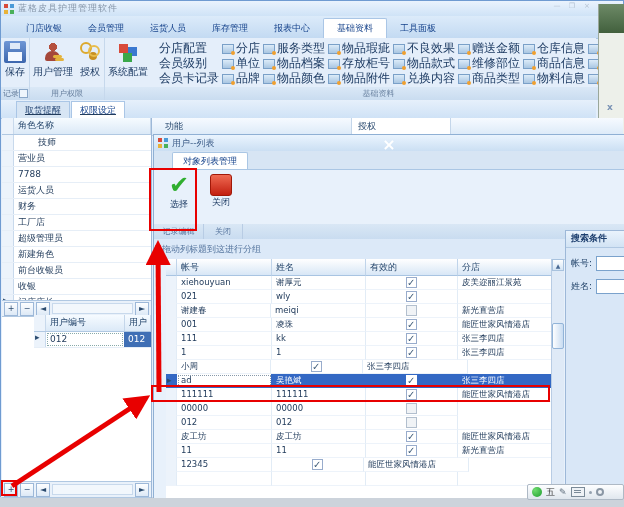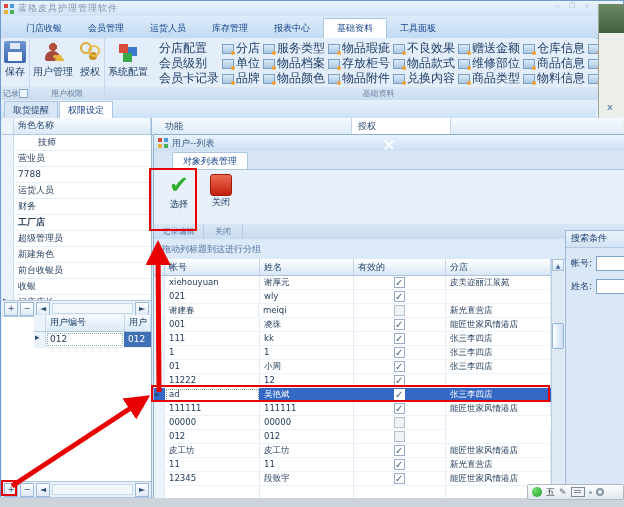--- a/index.html
+++ b/index.html
@@ -62,21 +62,21 @@
   .sicon::after{content:"";position:absolute;right:-2px;bottom:-2px;width:4px;height:4px;background:#f0a030;border-radius:50%;}
   .sbtn.plain .sicon{visibility:hidden;width:2px;}
 
   
   .greenwin{position:absolute;left:597px;top:3px;width:27px;height:130px;background:#edf0ea;border-left:1px solid #9aa79a;}
   .greenwin .ghead{height:29px;background:linear-gradient(#6d8a67,#42603d);}
   .bg-close{position:absolute;left:606px;top:101px;color:#7a93b5;font-size:9px;font-weight:bold;z-index:6;}
 
   
   .pagetabs{position:absolute;left:0;top:99px;right:27px;height:18px;display:flex;align-items:flex-end;
-            background:linear-gradient(#e6f0fb,#cfe2f6);border-bottom:1px solid #aac6e6;padding-left:3px;}
+            background:linear-gradient(#e6f0fb,#cfe2f6);border-bottom:1px solid #aac6e6;padding-left:15px;text-decoration:underline;}
   .ptab{padding:0 8px;line-height:16px;color:#2a4a78;background:#d7e5f4;border:1px solid #aac6e6;border-bottom:none;margin-right:1px;}
   .ptab.active{background:#fff;color:#15428b;}
 
   
   .permhead{position:absolute;left:150px;top:117px;right:0;height:17px;display:flex;
             background:linear-gradient(#f6faff,#dceaf8);border-bottom:1px solid #b8cce4;z-index:1;}
   .permhead .ph{line-height:16px;padding-left:14px;border-right:1px solid #c4d6ea;color:#24456b;}
   .permhead .ph1{width:186px;}
   .permhead .ph2{width:92px;background:#fff;padding-left:6px;}
 
@@ -110,21 +110,21 @@
   .dbig{width:42px;height:52px;display:flex;flex-direction:column;align-items:center;font-size:9px;color:#1e3c64;padding-top:2px;}
   .checkglyph{font-size:24px;line-height:26px;color:#2fae2f;font-weight:bold;}
   .dbig .bicon{margin-top:2px;width:20px;height:20px;}
   .dlg-grouplabels{position:absolute;left:0;top:89px;right:0;height:15px;display:flex;
                    background:linear-gradient(#d9e7f5,#c9dcf0);color:#5a78a0;font-size:8px;}
   .dgl{line-height:15px;text-align:center;border-right:1px solid #b8cce4;}
   .dgl1{width:49px;}.dgl2{width:38px;}
   .groupby{position:absolute;left:0;top:104px;right:16px;height:20px;line-height:20px;background:#dce9f8;
            border-bottom:1px solid #b8cce4;color:#55759e;padding-left:8px;}
   
-  .tbl{position:absolute;left:0;top:124px;width:397px;bottom:0;background:#fff;overflow:hidden;}
+  .tbl{position:absolute;left:12px;top:124px;width:397px;bottom:0;background:#fff;overflow:hidden;}
   .thead{display:flex;height:17px;}
   .hcell{background:linear-gradient(#ffffff,#d8e7f6);border-right:1px solid #c0d4ea;border-bottom:1px solid #a8c4e2;
          color:#24456b;padding-left:4px;line-height:16px;box-sizing:border-box;}
   .c0{width:11px;flex:0 0 auto;padding-left:0;}
   .c1{width:95px;flex:0 0 auto;}
   .c2{width:94px;flex:0 0 auto;}
   .c3{width:92px;flex:0 0 auto;}
   .c4{width:105px;flex:0 0 auto;}
   .trow{display:flex;height:14px;font-size:8.5px;}
   .cell{border-right:1px solid #e2ecf6;border-bottom:1px solid #edf3fa;padding-left:4px;line-height:13px;
@@ -136,21 +136,21 @@
   .trow.rsel .cell{background:#3368c4;color:#fff;border-color:#3368c4;}
   .trow.rsel .cell.cellfocus{background:#fff;color:#223c5c;outline:1px dotted #8899aa;outline-offset:-2px;}
   .trow.rsel .cb{border-color:#fff;}
   
   .vscroll{position:absolute;left:397px;top:124px;width:12px;bottom:0;background:#dfeaf7;border-left:1px solid #b8cce4;}
   .vsbtn{height:12px;text-align:center;font-size:6px;line-height:12px;color:#4a6a94;background:linear-gradient(#fdfeff,#d4e4f4);border:1px solid #a8c2de;box-sizing:border-box;}
   .vsbtn.down{position:absolute;bottom:0;left:0;right:0;}
   .vthumb{position:absolute;left:0;right:0;top:64px;height:26px;background:linear-gradient(90deg,#fdfeff,#c8dcf2);border:1px solid #92b4d8;border-radius:2px;box-sizing:border-box;}
   
   .search{position:absolute;left:411px;top:95px;width:61px;bottom:0;background:#d9e7f7;border:1px solid #9db8d8;box-sizing:border-box;}
-  .search-title{height:16px;line-height:15px;padding-left:5px;font-weight:normal;color:#1c3e6e;
+  .search-title{height:16px;line-height:15px;padding-left:5px;font-weight:bold;color:#1c3e6e;
                 background:linear-gradient(#eaf3fc,#d2e3f4);border-bottom:1px solid #b0c8e2;}
   .sfield{display:flex;align-items:center;margin-top:8px;padding-left:5px;}
   .sfield label{width:25px;color:#24456b;}
   .sfield input{flex:1;height:13px;border:1px solid #7aa2cc;background:#fff;font-size:8px;padding:0 2px;min-width:0;}
 
   
   .ime{position:absolute;left:526px;top:483px;width:97px;height:16px;z-index:35;display:flex;align-items:center;gap:4px;
        padding:0 4px;background:linear-gradient(#fdfeff,#e0e7ee);border:1px solid #aeb9c5;border-radius:2px;box-sizing:border-box;}
   .ime-green{width:10px;height:10px;border-radius:50%;background:radial-gradient(circle at 3px 3px,#6fdc6f,#1f9e2f);}
   .ime-txt{color:#333;font-size:9px;}
@@ -429,21 +429,21 @@
             <span class="lc" style="flex:1;">运货人员</span>
           </div>
 
           <div class="lrow">
             <span class="ind"></span>
             <span class="lc" style="flex:1;">财务</span>
           </div>
 
           <div class="lrow">
             <span class="ind"></span>
-            <span class="lc" style="flex:1;font-weight:bold;">工厂店</span>
+            <span class="lc" style="flex:1;">工厂店</span>
           </div>
 
           <div class="lrow">
             <span class="ind"></span>
             <span class="lc" style="flex:1;">超级管理员</span>
           </div>
 
           <div class="lrow">
             <span class="ind"></span>
             <span class="lc" style="flex:1;">新建角色</span>
@@ -590,37 +590,27 @@
               <span class="cell c1">1</span>
               <span class="cell c2">1</span>
               <span class="cell c3 cc">
                 <span class="cb on"></span>
               </span>
               <span class="cell c4">张三李四店</span>
             </div>
 
             <div class="trow">
               <span class="cell c0 ind"></span>
-              <span class="cell c1">01</span>
               <span class="cell c2">小周</span>
               <span class="cell c3 cc">
                 <span class="cb on"></span>
               </span>
               <span class="cell c4">张三李四店</span>
             </div>
 
-            <div class="trow">
-              <span class="cell c0 ind"></span>
-              <span class="cell c1">11222</span>
-              <span class="cell c2">12</span>
-              <span class="cell c3 cc">
-                <span class="cb on"></span>
-              </span>
-              <span class="cell c4"></span>
-            </div>
 
             <div class="trow rsel">
               <span class="cell c0 ind selind"></span>
               <span class="cell c1 cellfocus">ad</span>
               <span class="cell c2">吴艳斌</span>
               <span class="cell c3 cc">
                 <span class="cb on"></span>
               </span>
               <span class="cell c4">张三李四店</span>
             </div>
@@ -670,21 +660,20 @@
               <span class="cell c2">11</span>
               <span class="cell c3 cc">
                 <span class="cb on"></span>
               </span>
               <span class="cell c4">新光直营店</span>
             </div>
 
             <div class="trow">
               <span class="cell c0 ind"></span>
               <span class="cell c1">12345</span>
-              <span class="cell c2">段致宇</span>
               <span class="cell c3 cc">
                 <span class="cb on"></span>
               </span>
               <span class="cell c4">能匠世家风情港店</span>
             </div>
           </div>
         <div class="trow">
           <span class="cell c0 ind"></span>
           <span class="cell c1"></span>
           <span class="cell c2"></span>

